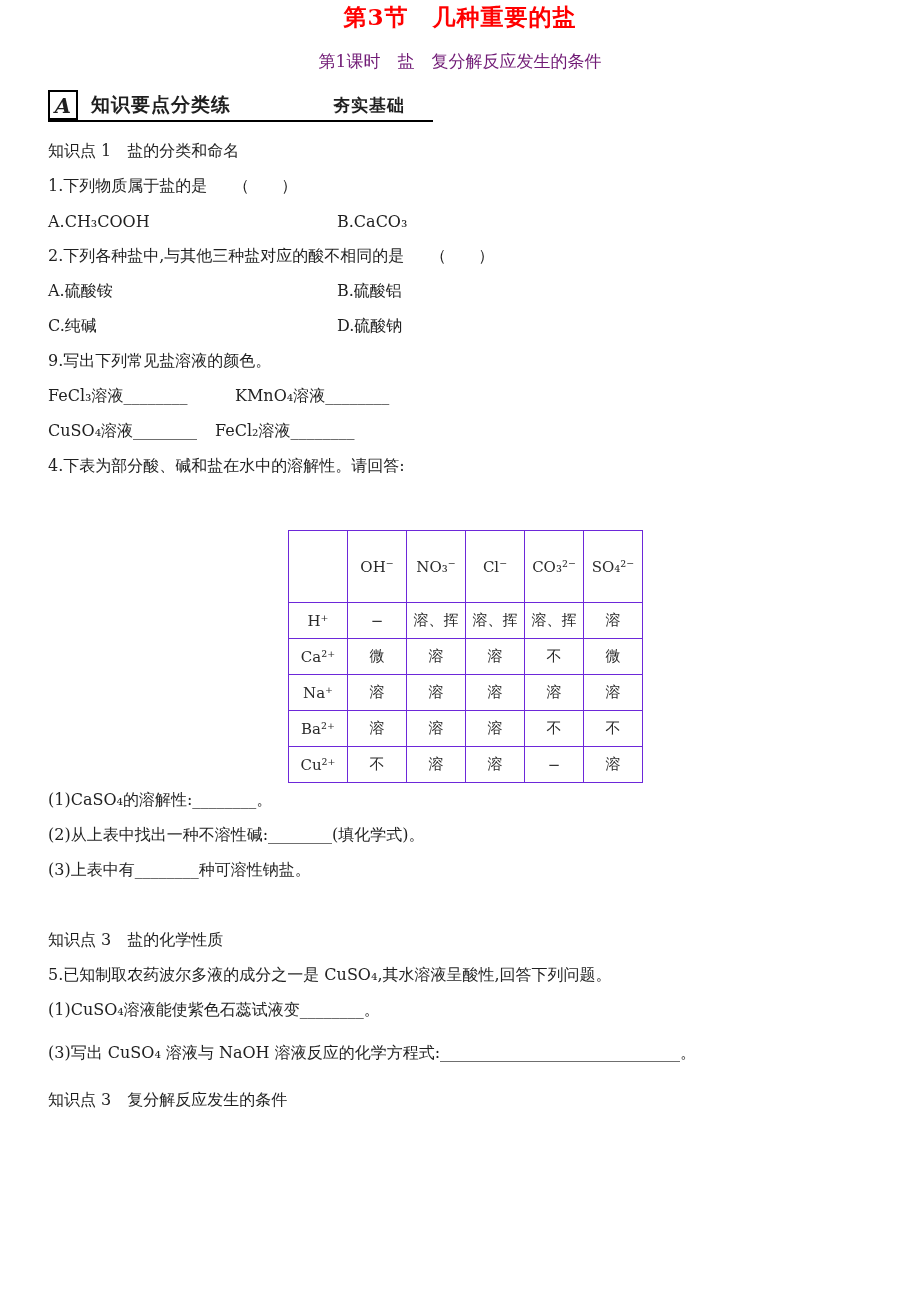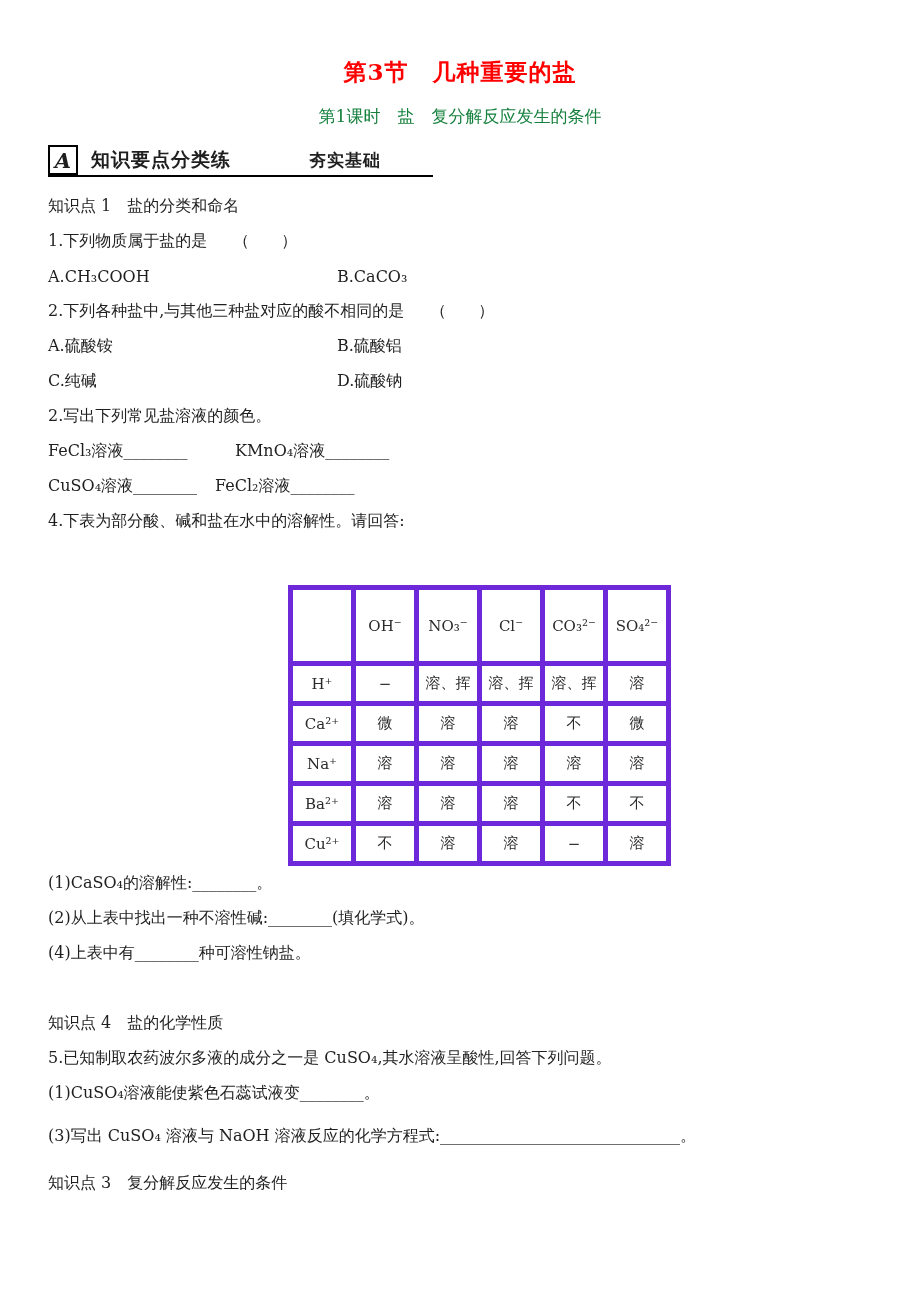--- a/index.html
+++ b/index.html
@@ -2,53 +2,53 @@
 <html><head>
 <meta charset="utf-8">
 <style>
   html,body{margin:0;padding:0;background:#e8e8e8;}
   .page{
     width:920px;height:1302px;margin:0 auto;background:#ffffff;
     font-family:"DejaVu Serif","Liberation Serif",serif;
     color:#1f1f1f;position:relative;overflow:hidden;box-sizing:border-box;
   }
   .page-title{
-    padding-top:55px;text-align:center;
+    text-align:center;
     font-size:23px;line-height:34px;font-weight:bold;letter-spacing:1px;
   }
   .subtitle{
-    margin-top:16px;text-align:center;font-size:17px;line-height:22px;color:#15803d;
+    margin-top:16px;text-align:center;font-size:17px;line-height:22px;color:#701a75;
   }
   .band{
     margin:18px 0 0 48px;width:385px;height:30px;
     border-bottom:2px solid #000;display:flex;align-items:center;
   }
   .badge{
     width:26px;height:26px;border:2px solid #000;box-sizing:content-box;
     display:flex;align-items:center;justify-content:center;
     font-size:21px;font-weight:bold;font-style:italic;line-height:1;
     margin-right:13px;background:#fff;
   }
   .band-title{font-size:19px;font-weight:bold;letter-spacing:1px;}
-  .band-tag{font-size:17px;font-weight:bold;margin-left:auto;margin-right:52px;letter-spacing:1px;}
+  .band-tag{font-size:17px;font-weight:bold;margin-left:auto;margin-right:28px;letter-spacing:1px;}
   .content{padding:12px 0 0 48px;font-size:16px;}
   .line{height:35px;display:flex;align-items:center;white-space:pre;}
   .bracket{margin-left:26px;}
   .opt-left{flex:0 0 289px;}
   .lead167{flex:0 0 167px;}
   .lead187{flex:0 0 187px;}
   .mt35{margin-top:35px;}
   .mt8{margin-top:8px;}
   .mt6{margin-top:12px;}
   table.sol-table{
     border-collapse:collapse;margin:46px 0 0 240px;
     font-size:15px;color:#2a2a2a;
   }
   table.sol-table th,table.sol-table td{
-    border:5px solid #6d28d9;width:56px;text-align:center;
+    border:1px solid #6d28d9;width:56px;text-align:center;
     font-weight:normal;padding:0 1px;
   }
   table.sol-table tr.hdr th{height:71px;}
   table.sol-table td{height:35px;}
 </style>
 </head>
 <body>
 
 <div class="page">
 
@@ -80,21 +80,21 @@
     </div>
     <div class="line">
       <span class="opt-left">A.硫酸铵</span>
       <span>B.硫酸铝</span>
     </div>
     <div class="line">
       <span class="opt-left">C.纯碱</span>
       <span>D.硫酸钠</span>
     </div>
 
-    <div class="line">2.写出下列常见盐溶液的颜色。</div>
+    <div class="line">9.写出下列常见盐溶液的颜色。</div>
     <div class="line">
       <span class="lead187">FeCl₃溶液________</span>
       <span>KMnO₄溶液________</span>
     </div>
     <div class="line">
       <span class="lead167">CuSO₄溶液________</span>
       <span>FeCl₂溶液________</span>
     </div>
 
     <div class="line">4.下表为部分酸、碱和盐在水中的溶解性。请回答:</div>
@@ -147,23 +147,23 @@
         <td>溶</td>
         <td>溶</td>
         <td>−</td>
         <td>溶</td>
       </tr>
     </tbody>
       </table>
 
     <div class="line">(1)CaSO₄的溶解性:________。</div>
     <div class="line">(2)从上表中找出一种不溶性碱:________(填化学式)。</div>
-    <div class="line">(4)上表中有________种可溶性钠盐。</div>
+    <div class="line">(3)上表中有________种可溶性钠盐。</div>
 
-    <div class="line mt35">知识点 4　盐的化学性质</div>
+    <div class="line mt35">知识点 3　盐的化学性质</div>
     <div class="line">5.已知制取农药波尔多液的成分之一是 CuSO₄,其水溶液呈酸性,回答下列问题。</div>
     <div class="line">(1)CuSO₄溶液能使紫色石蕊试液变________。</div>
     <div class="line mt8">(3)写出 CuSO₄ 溶液与 NaOH 溶液反应的化学方程式:______________________________。</div>
 
     <div class="line mt6">知识点 3　复分解反应发生的条件</div>
 
   </div>
 </div>
 
 </body></html>

